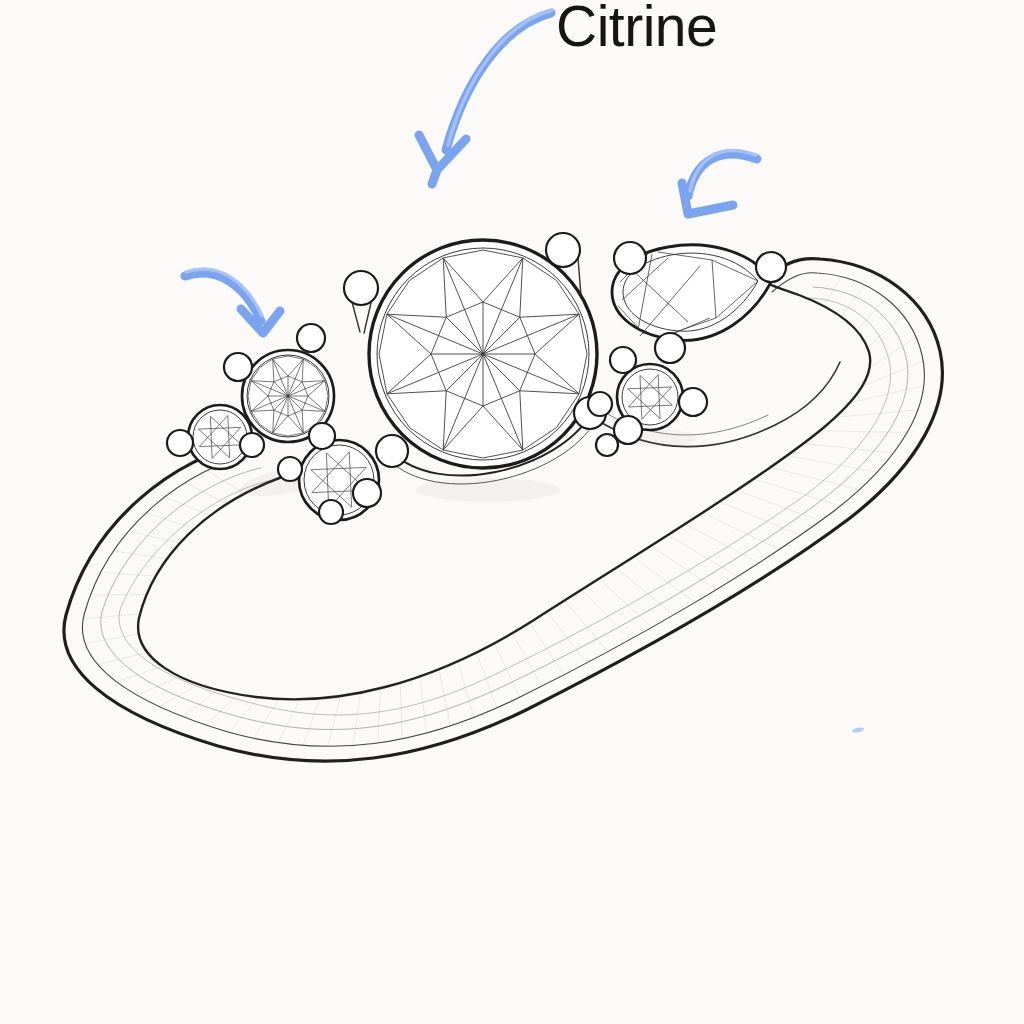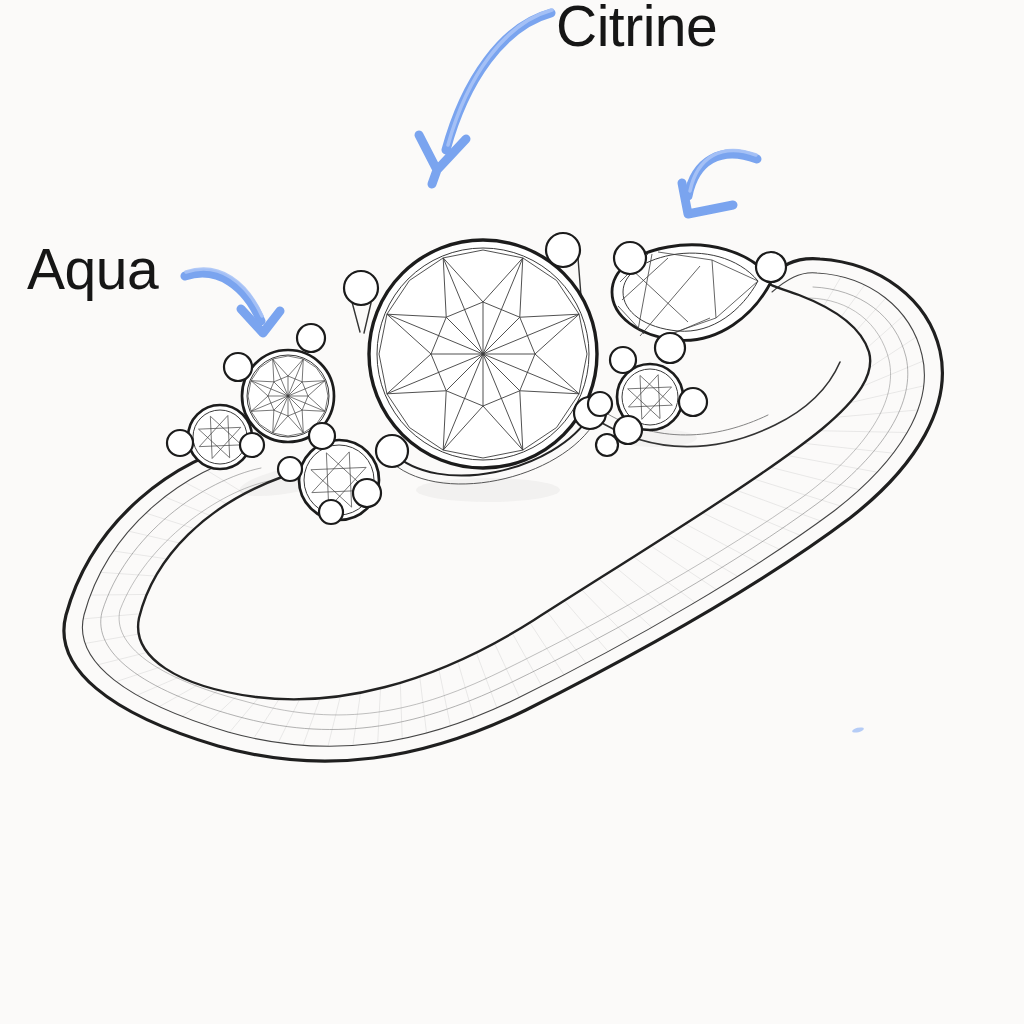--- a/index.html
+++ b/index.html
@@ -174,14 +174,13 @@
 
       <path d="M 185,276 C 219,265 246,287 261,321" stroke-width="9" stroke="#7aa4ef"></path>
       <path d="M 241,309 L 263,333 L 280,311" stroke-width="9" stroke="#7aa4ef"></path>
       <path d="M 186,274 C 220,263 247,285 262,318" stroke-width="3.5" opacity="0.9" transform="translate(0,-2)" stroke="#a8c3f6"></path>
 
       <ellipse cx="858" cy="730" rx="6" ry="2.2" stroke="none" opacity="0.85" transform="rotate(-14 858 730)" fill="#a8c3f6"></ellipse>
     </g>
   </svg>
 
   <div class="lbl" style="left:556px;top:-3px">Citrine</div>
-  <div class="lbl" style="left:27px;top:240px">Aqua</div>
 </div>
 
 </body></html>

